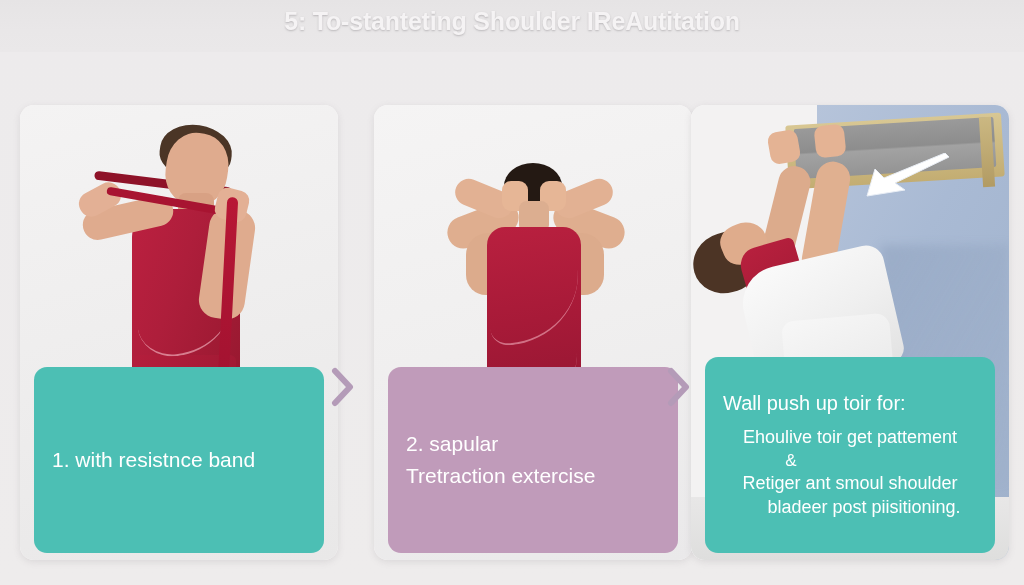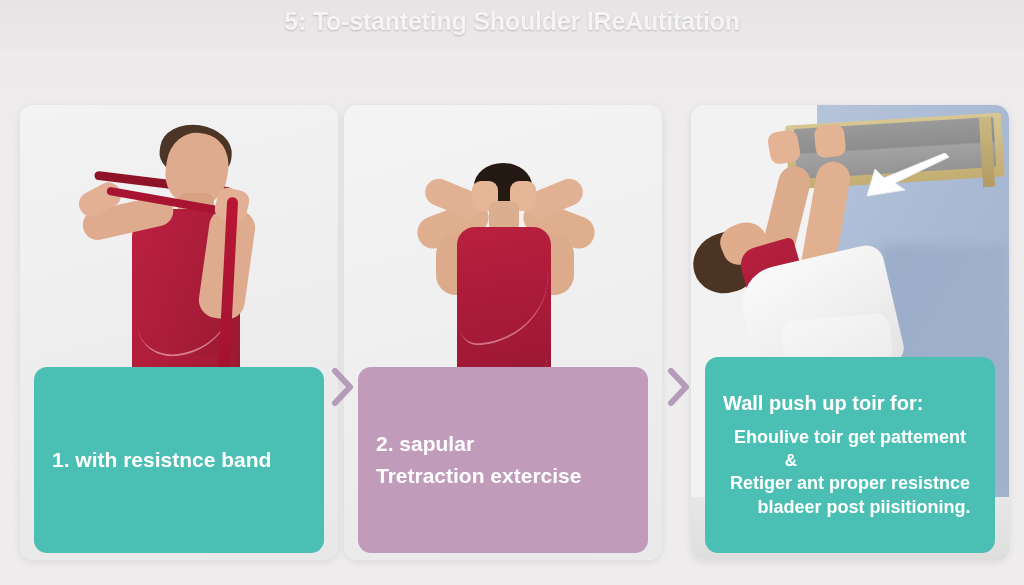--- a/index.html
+++ b/index.html
@@ -54,21 +54,21 @@
     position: absolute;
     top: 0;
     width: 318px;
     height: 455px;
     border-radius: 14px;
     overflow: hidden;
     background: #fbfafa;
     box-shadow: 0 2px 7px rgba(120,115,120,0.16);
   }
   .panel.p1 { left: 20px; }
-  .panel.p2 { left: 344px; }
+  .panel.p2 { left: 374px; }
   .panel.p3 { left: 691px; }
 
   .photo {
     position: absolute;
     left: 0; top: 0;
     width: 318px;
     height: 455px;
     overflow: hidden;
   }
 
@@ -393,21 +393,21 @@
     align-items: flex-start;
   }
   .cap3 {
     top: 252px; height: 196px;
     background: #4cbfb4;
     align-items: center;
   }
   .cap-line {
     font-size: 21px;
     line-height: 1.32;
-    font-weight: 700;
+    font-weight: 400;
     color: #ffffff;
     white-space: nowrap;
   }
   .cap3 .cap-line { font-size: 18px; line-height: 1.33; }
   .cap3 .cap-line.lead {
     align-self: flex-start;
     font-size: 20px;
     margin-bottom: 9px;
   }
   .cap3 .cap-line.amp { font-size: 17px; margin-left: -118px; }
@@ -511,21 +511,21 @@
           <div class="p3-red"></div>
           <div class="p3-torso"></div>
           <div class="p3-torso-low"></div>
           <div class="p3-legs"></div>
         </div>
       </div>
       <div class="caption cap3">
         <div class="cap-line lead">Wall push up toir for:</div>
         <div class="cap-line">Ehoulive toir get pattement</div>
         <div class="cap-line amp">&amp;</div>
-        <div class="cap-line">Retiger ant proper resistnce</div>
+        <div class="cap-line">Retiger ant smoul shoulder</div>
         <div class="cap-line last">bladeer post piisitioning.</div>
       </div>
     </div>
 
     <div class="chevron chev1">
       <svg width="26" height="40" viewBox="0 0 26 40">
         <path d="M5 4 L20 20 L5 36" fill="none" stroke="#b49bb8" stroke-width="6" stroke-linecap="round" stroke-linejoin="round"></path>
       </svg>
     </div>
     <div class="chevron chev2">

